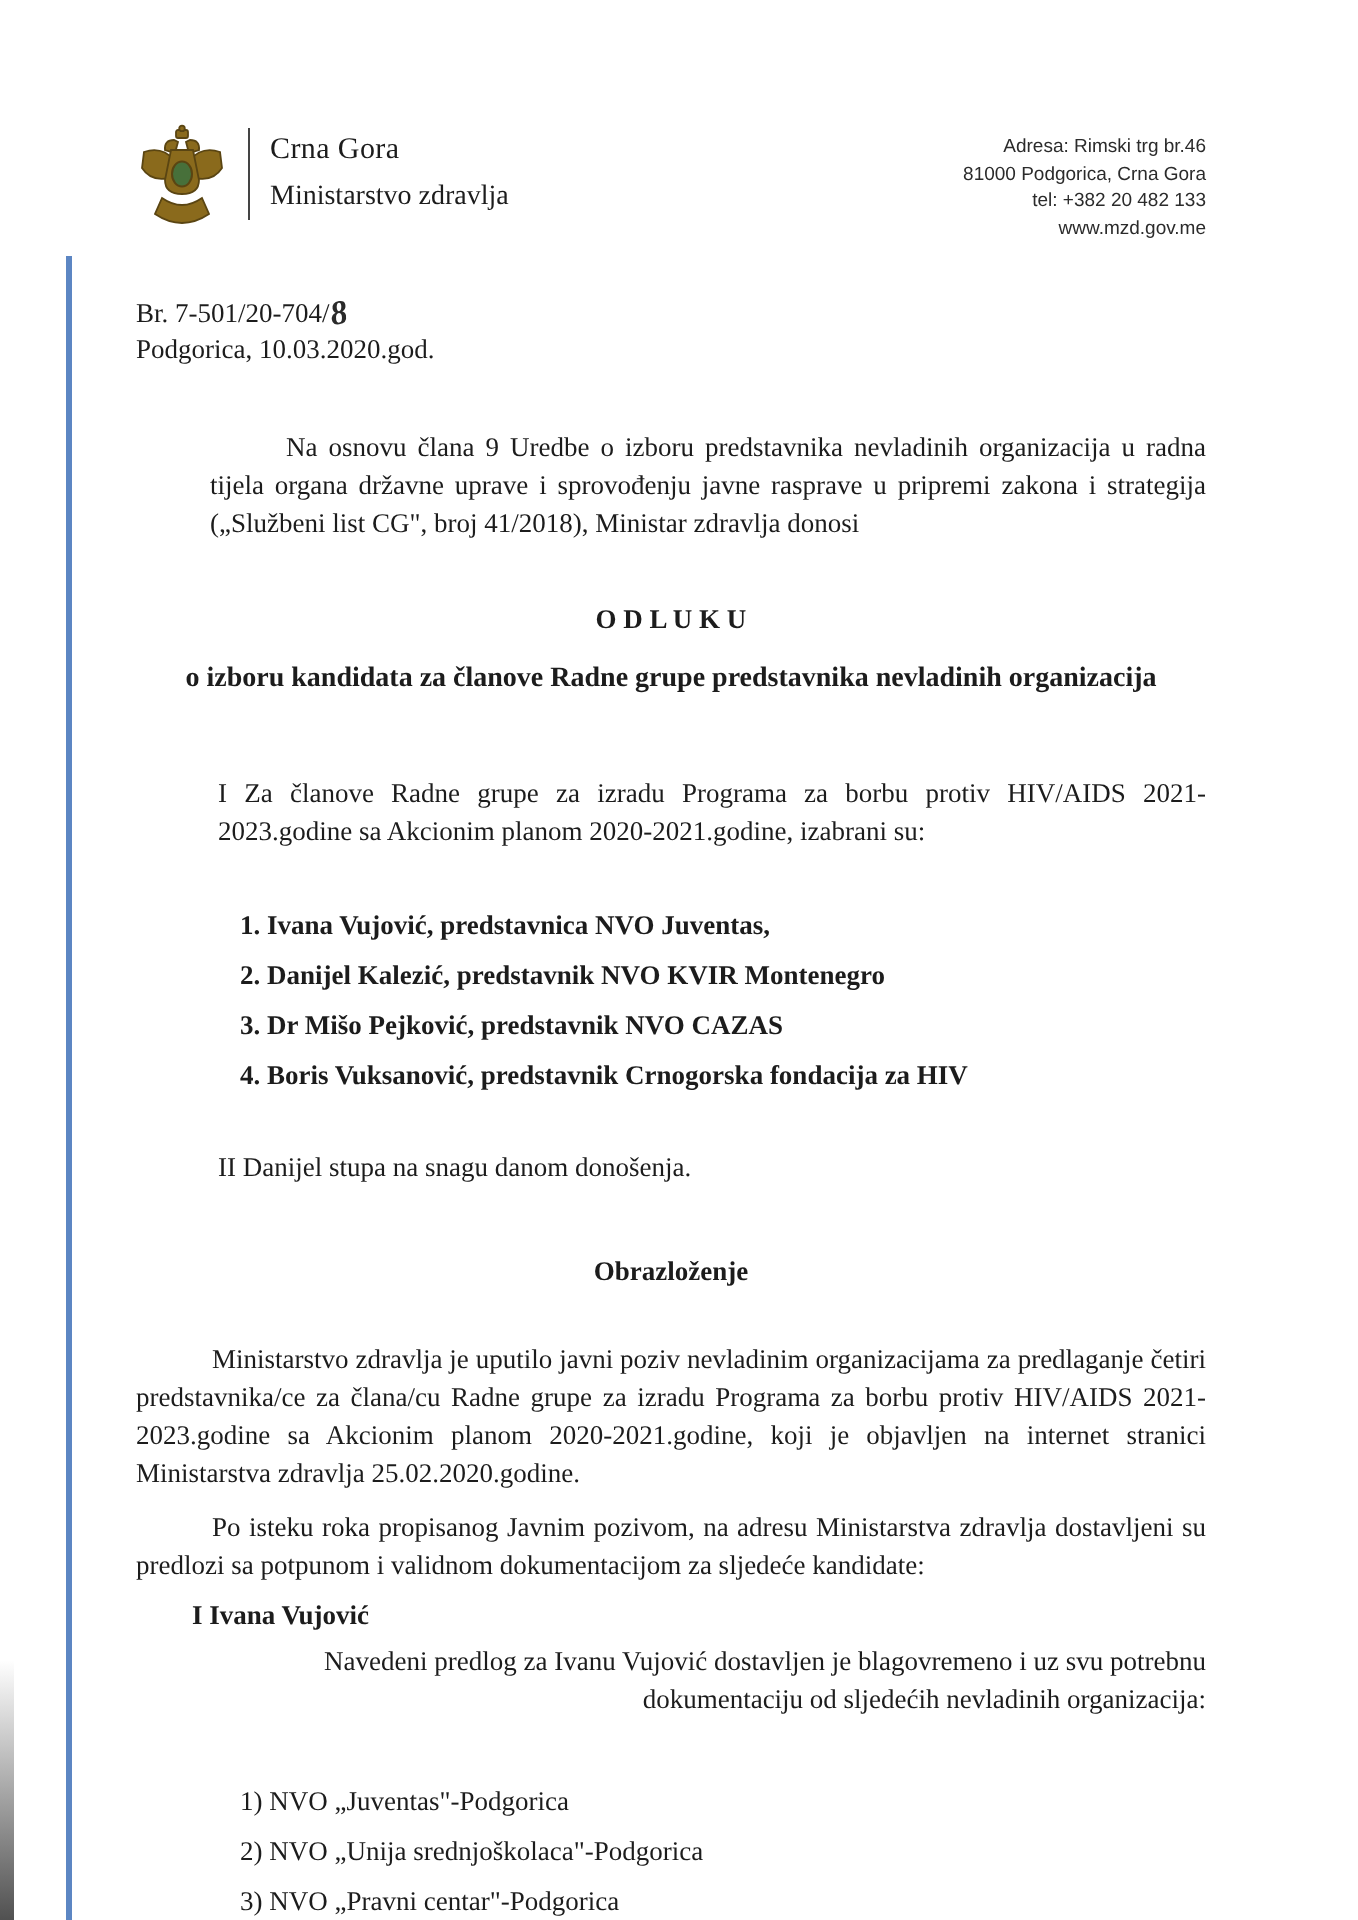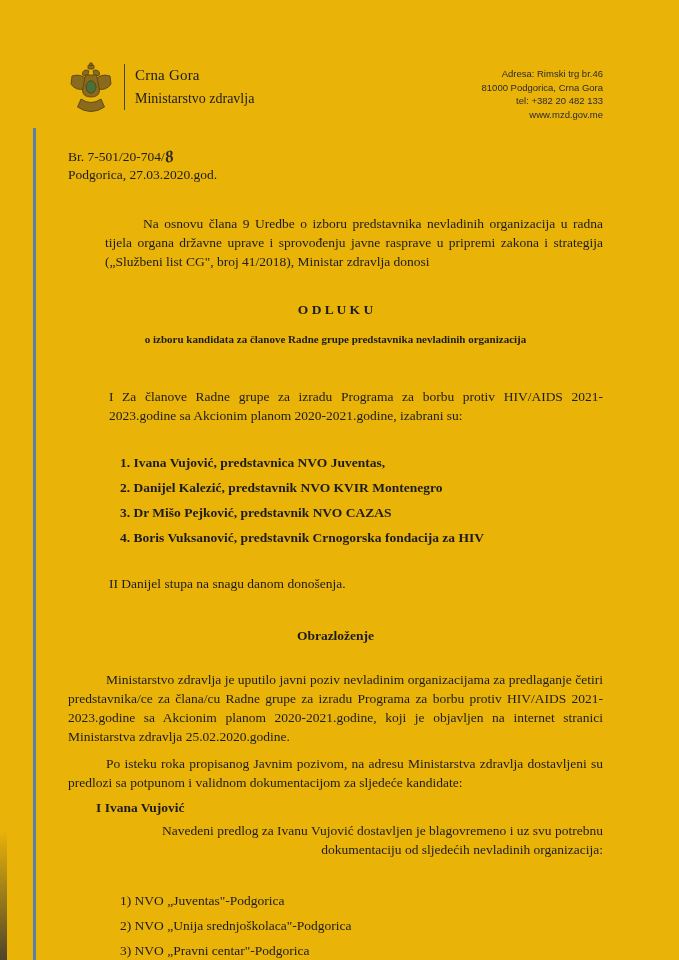--- a/index.html
+++ b/index.html
@@ -1,20 +1,20 @@
 <!DOCTYPE html>
 <html><head>
 <meta charset="utf-8">
 <style>
   * { margin:0; padding:0; box-sizing:border-box; }
   html,body { background:#e9e9e9; }
   body { font-family:"Liberation Serif", serif; }
   .page {
     position:relative; width:679px; height:960px; margin:0 auto;
-    background:#eab308; color:#1c1c1c; overflow:hidden;
+    background:#ffffff; color:#1c1c1c; overflow:hidden;
     padding:62px 76px 0 68px;
   }
   
   .scan-line-blue {
     position:absolute; left:33px; top:128px; width:3px; height:832px;
     opacity:.9; pointer-events:none;
   }
   .scan-smudge {
     position:absolute; left:0; bottom:0; width:7px; height:130px;
     background:linear-gradient(to top, rgba(50,50,50,.85), rgba(50,50,50,0));
@@ -40,21 +40,21 @@
   
   .para {
     font-size:13.5px; line-height:19px; text-align:justify;
   }
   .indent-first { text-indent:38px; }
   .block-indent { margin-left:41px; }
   .center { text-align:center; }
   .bold { font-weight:bold; }
   .intro { margin-top:30px;margin-left:37px; }
   .decision-title { margin-top:29px; font-size:13.5px; }
-  .decision-subtitle { margin-top:11px; font-size:11px; }
+  .decision-subtitle { margin-top:11px; font-size:14px; }
   .section1 { margin-top:38px; }
   .members { margin-top:28px; margin-left:52px; }
   .member { font-weight:bold; font-size:13.5px; line-height:19px; margin-bottom:6px; }
   .section2 { margin-top:27px; }
   .rationale-title { margin-top:33px; font-size:13.5px; }
   .rationale-p1 { margin-top:25px; }
   .rationale-p2 { margin-top:8px; }
   .cand-heading { margin-top:6px; margin-left:28px; font-size:13.5px; line-height:19px; }
   .cand-text { margin-top:4px; text-align:right; }
   .ngos { margin-top:32px; margin-left:52px; }
@@ -94,21 +94,21 @@
     <div class="address">
       <div>Adresa: Rimski trg br.46</div>
       <div>81000 Podgorica, Crna Gora</div>
       <div>tel: +382 20 482 133</div>
       <div>www.mzd.gov.me</div>
     </div>
   </header>
 
   <div class="ref-block">
     <div><span>Br. 7-501/20-704/</span><span class="handwritten">8</span></div>
-    <div>Podgorica, 27.03.2020.god.</div>
+    <div>Podgorica, 10.03.2020.god.</div>
   </div>
 
   <p class="para indent-first intro">Na osnovu člana 9 Uredbe o izboru predstavnika nevladinih organizacija u radna tijela organa državne uprave i sprovođenju javne rasprave u pripremi zakona i strategija („Službeni list CG", broj 41/2018), Ministar zdravlja donosi</p>
 
   <h2 class="para center bold decision-title">O D L U K U</h2>
   <h3 class="para center bold decision-subtitle">o izboru kandidata za članove Radne grupe predstavnika nevladinih organizacija</h3>
 
   <p class="para block-indent section1">I Za članove Radne grupe za izradu Programa za borbu protiv HIV/AIDS 2021-2023.godine sa Akcionim planom 2020-2021.godine, izabrani su:</p>
 
   <div class="members">

